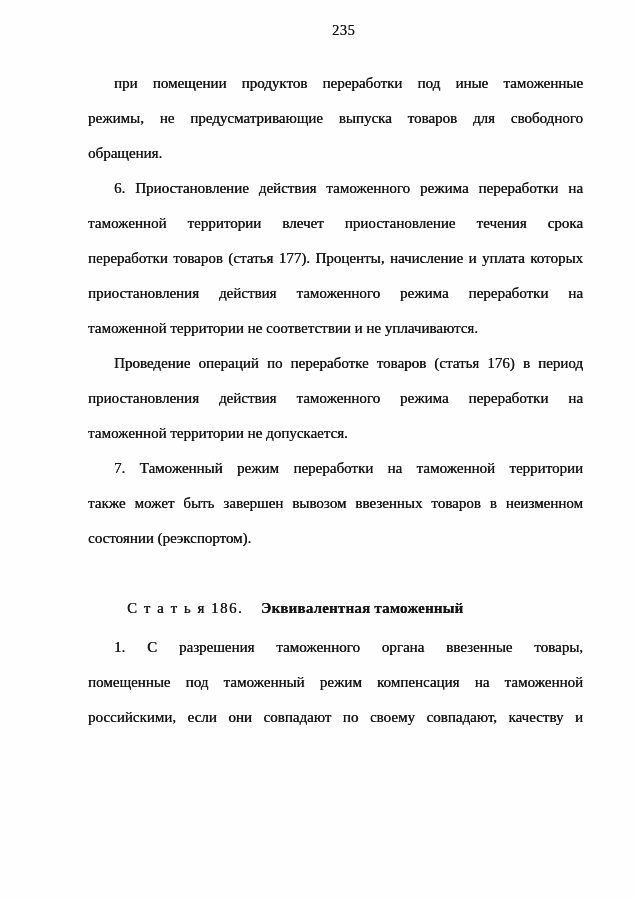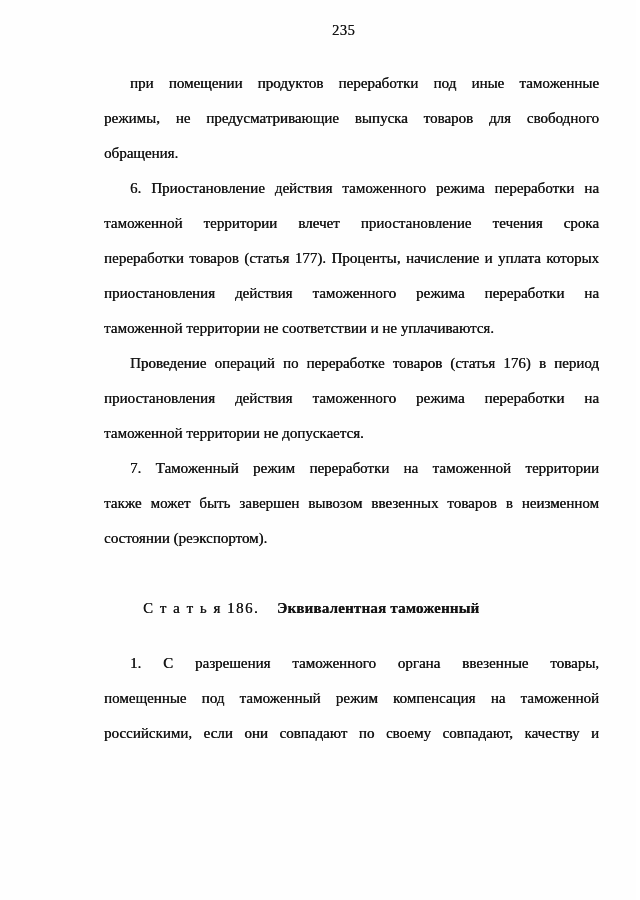--- a/index.html
+++ b/index.html
@@ -26,21 +26,21 @@
     left: 96px;
     width: 495px;
     text-align: center;
     font-size: 14.5px;
     letter-spacing: 0.5px;
     text-shadow: 0.3px 0 0 currentColor;
   }
   .textblock {
     position: absolute;
     top: 73px;
-    left: 104px;
+    left: 88px;
     width: 495px;
   }
   .ln {
     margin: 0;
     height: 35px;
     line-height: 20px;
     font-size: 15px;
     text-shadow: 0.3px 0 0 currentColor;
     white-space: normal;
   }
@@ -49,21 +49,21 @@
     text-align-last: justify;
   }
   .ind {
     text-indent: 26px;
   }
   .heading {
     margin-top: 35px;
     padding-left: 39px;
   }
   .mt20 {
-    margin-top: 20px;
+    margin-top: 4px;
   }
   .article-label {
     letter-spacing: 1.5px;
     text-align: center;
   }
   .article-title {
     font-weight: bold;
     margin-left: 14px;
     letter-spacing: 0.2px;
   }

